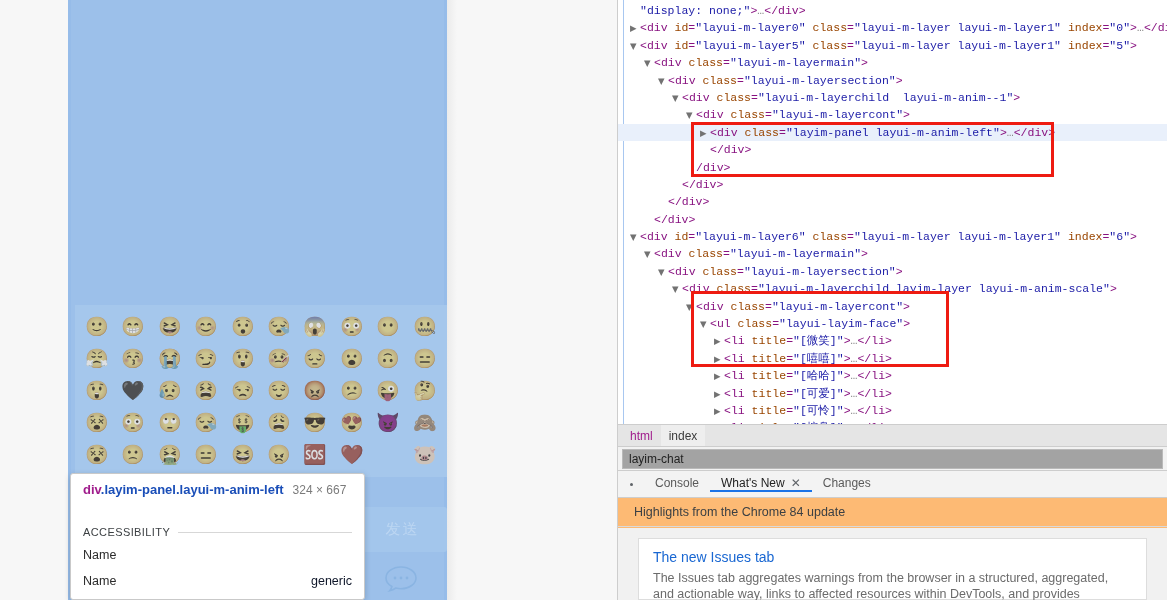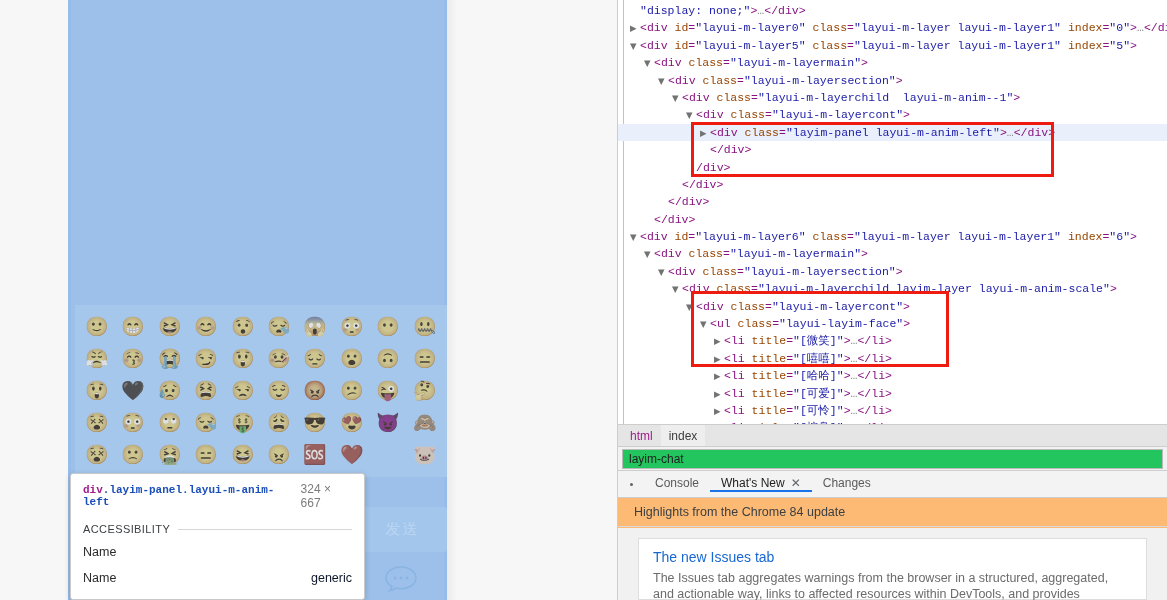--- a/index.html
+++ b/index.html
@@ -84,28 +84,28 @@
     border: 1px solid #c9c9c9;
     border-radius: 3px;
     box-shadow: 0 2px 6px rgba(0,0,0,0.18);
     padding: 8px 12px 0 12px;
     font-size: 12px;
     color: #303942;
     overflow: hidden;
   }
   #tooltip-head { display: flex; align-items: baseline; gap: 9px; }
   #tooltip-selector {
-    font-weight: bold; font-size: 11px;
-    font-family: Liberation Mono, monospace;
+    font-weight: bold; font-size: 13px;
+    font-family: Liberation Sans, sans-serif;
   }
   .sel-tag { color: #a01c8c; }
   .sel-cls { color: #1a4eb8; }
   #tooltip-dims { color: #7b7b7b; font-size: 12px; }
   #a11y-head {
-    margin-top: 13px; display: flex; align-items: center; gap: 8px;
+    margin-top: 29px; display: flex; align-items: center; gap: 8px;
     font-size: 11px; letter-spacing: 0.4px; color: #3c4043;
   }
   #a11y-head .rule { flex: 1; height: 1px; background: #d7d7d7; }
   .a11y-row {
     display: flex; justify-content: space-between; align-items: center;
     padding: 2px 0; font-size: 12.5px; color: #2b2b2b; margin-top: 8px;
   }
   .a11y-val { color: #0f172a; }
   .no-icon {
     display: inline-block; width: 13px; height: 13px;
@@ -178,21 +178,21 @@
 
   
   #filter-row {
     position: absolute; left: 0; top: 446px; right: 0; height: 24px;
     background: #f2f2f2;
     border-top: 1px solid #cdcdcd;
     padding: 2px 4px;
   }
   #filter-input {
     width: 100%; height: 20px;
-    background: #22c55e;
+    background: #a3a3a3;
     border: 1px solid #b9b9b9;
     font-family: "Liberation Sans", sans-serif;
     font-size: 12px;
     color: #222;
     padding: 0 6px;
     outline: none;
   }
 
   
   #drawer-tabs {

